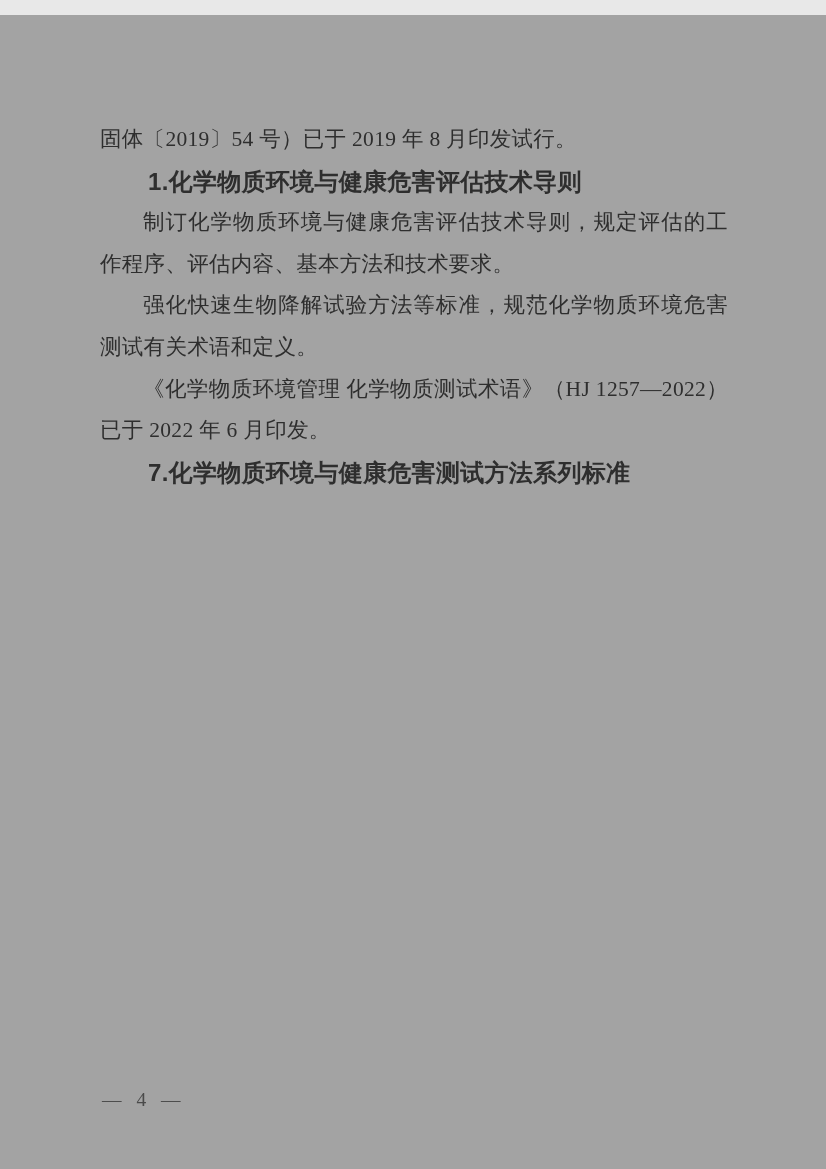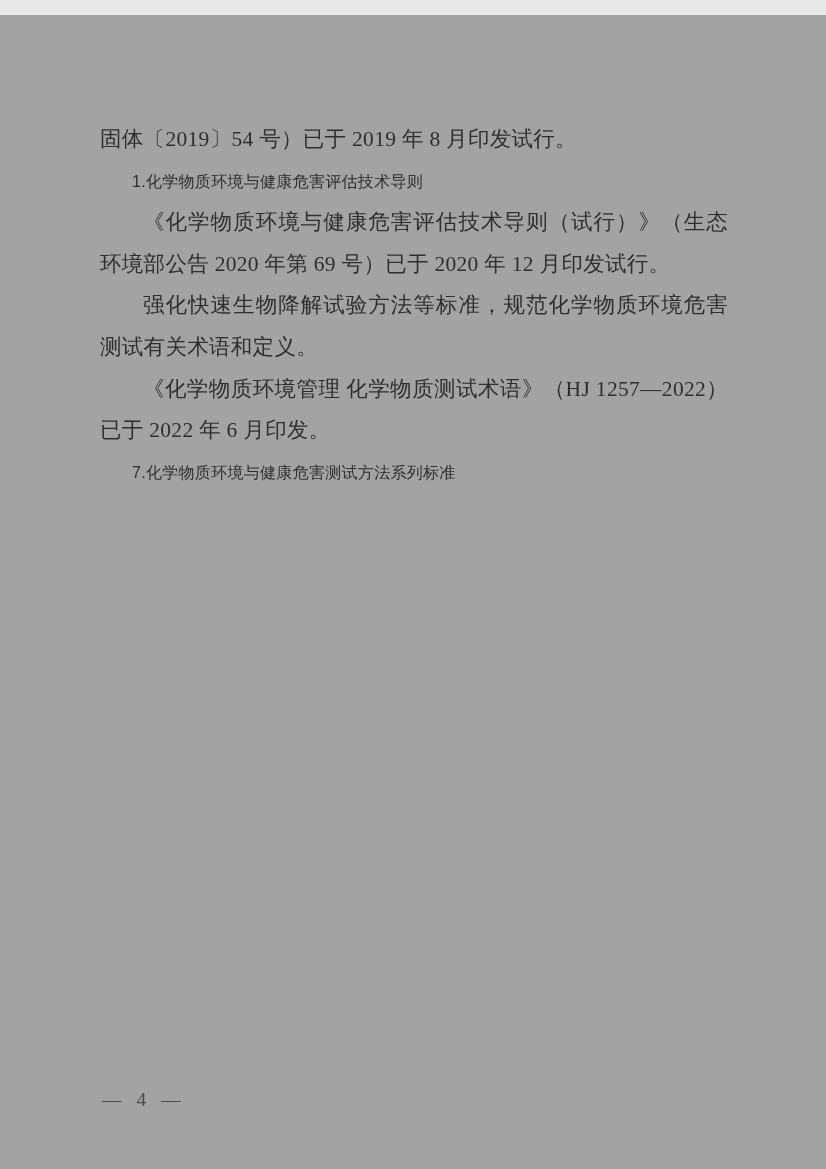--- a/index.html
+++ b/index.html
@@ -36,23 +36,23 @@
   .para {
     text-indent: 2em;
   }
   .h-section {
     text-indent: 2em;
     font-weight: bold;
     font-family: "Liberation Serif", "DejaVu Serif", serif;
   }
   .h-item {
     text-indent: 2em;
-    font-weight: normal;
+    font-weight: bold;
     font-family: "Liberation Sans", "DejaVu Sans", sans-serif;
-    font-size: 16px;
+    font-size: 24px;
   }
   .footer {
     position: absolute;
     left: 102px;
     top: 1072px;
     font-size: 19.5px;
     line-height: 26px;
     color: #4a4a4a;
     letter-spacing: 5px;
     font-family: "Liberation Serif", "DejaVu Serif", serif;
@@ -62,22 +62,22 @@
 <body>
 
 <div class="page">
   <div class="content">
 
     <p class="block continuation">固体〔2019〕54 号）已于 2019 年 8 月印发试行。</p>
 
 
     <p class="block h-item">1.化学物质环境与健康危害评估技术导则</p>
 
+    <p class="block para">制订化学物质环境与健康危害评估技术导则，规定评估的工作程序、评估内容、基本方法和技术要求。</p>
 
-    <p class="block para">《化学物质环境与健康危害评估技术导则（试行）》（生态环境部公告 2020 年第 69 号）已于 2020 年 12 月印发试行。</p>
 
 
     <p class="block para">强化快速生物降解试验方法等标准，规范化学物质环境危害测试有关术语和定义。</p>
 
     <p class="block para">《化学物质环境管理 化学物质测试术语》（HJ 1257—2022）已于 2022 年 6 月印发。</p>
 
     <p class="block h-item">7.化学物质环境与健康危害测试方法系列标准</p>
 
 
 

